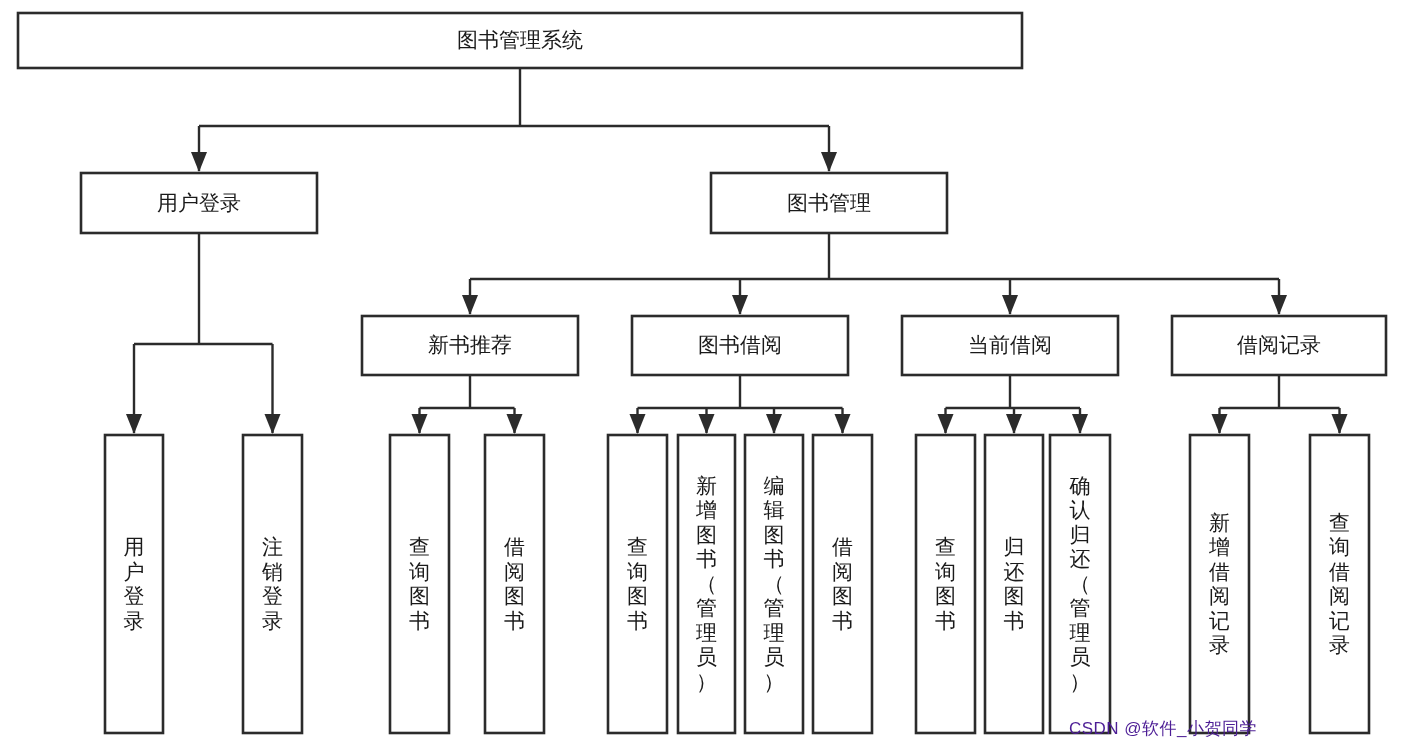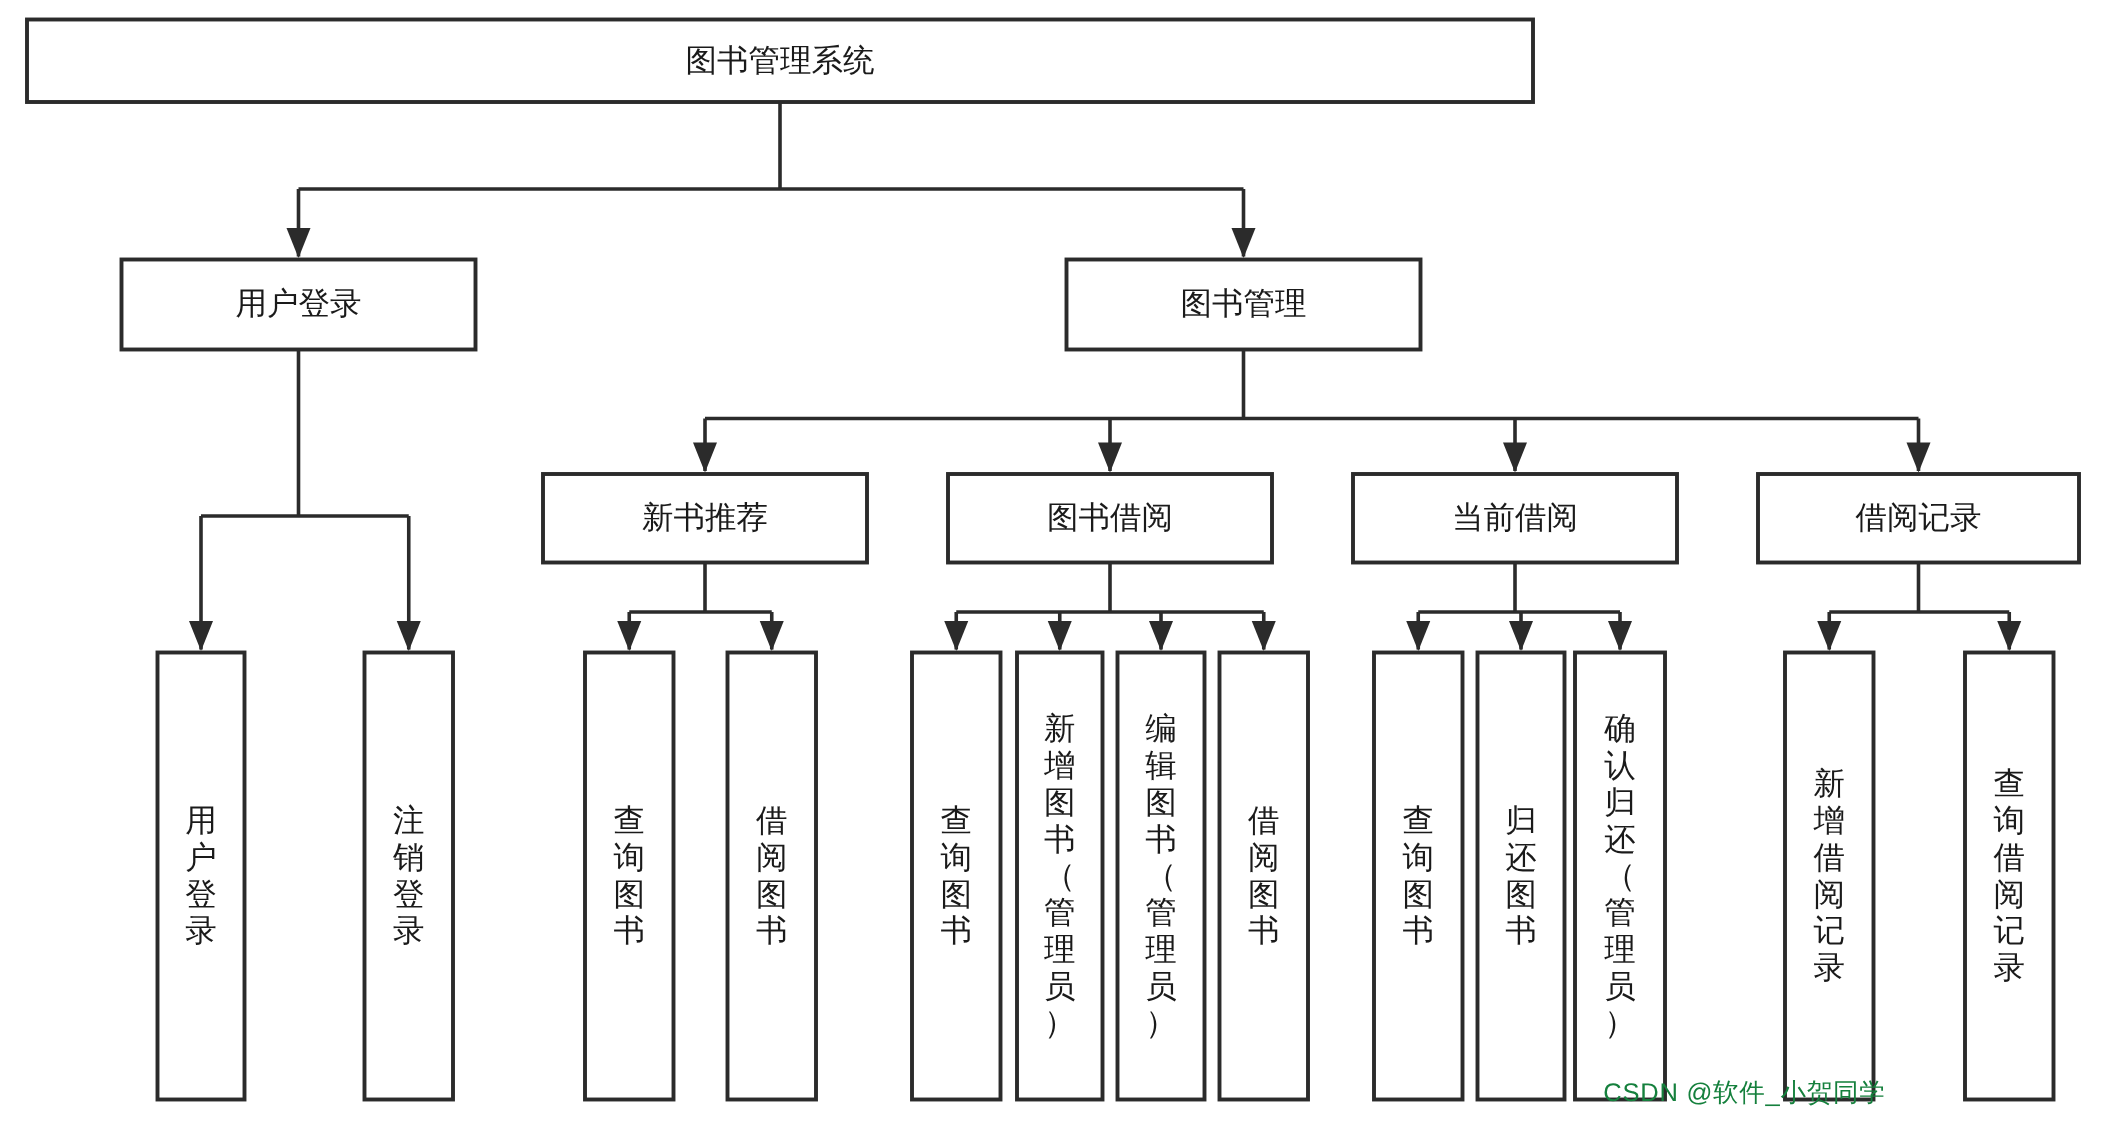--- a/index.html
+++ b/index.html
@@ -52,21 +52,21 @@
     font-size: 21px;
     fill: #1a1a1a;
     text-anchor: middle;
   }
   .watermark {
     position: absolute;
     right: 14px;
     bottom: 7px;
     font-family: "Liberation Sans", "DejaVu Sans", sans-serif;
     font-size: 17px;
-    color: #15803d;
+    color: #4c1d95;
     white-space: nowrap;
     letter-spacing: 0.5px;
   }
 </style>
 </head>
 <body>
 
 <div id="diagram-root">
 
   <svg id="flow" viewBox="0 0 1405 747" xmlns="http://www.w3.org/2000/svg">

